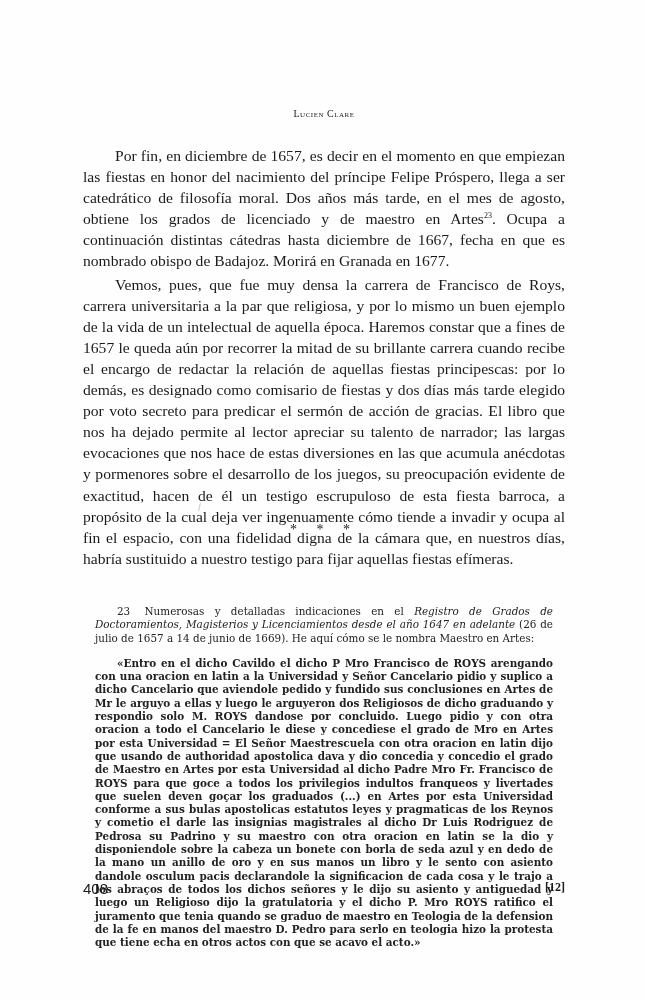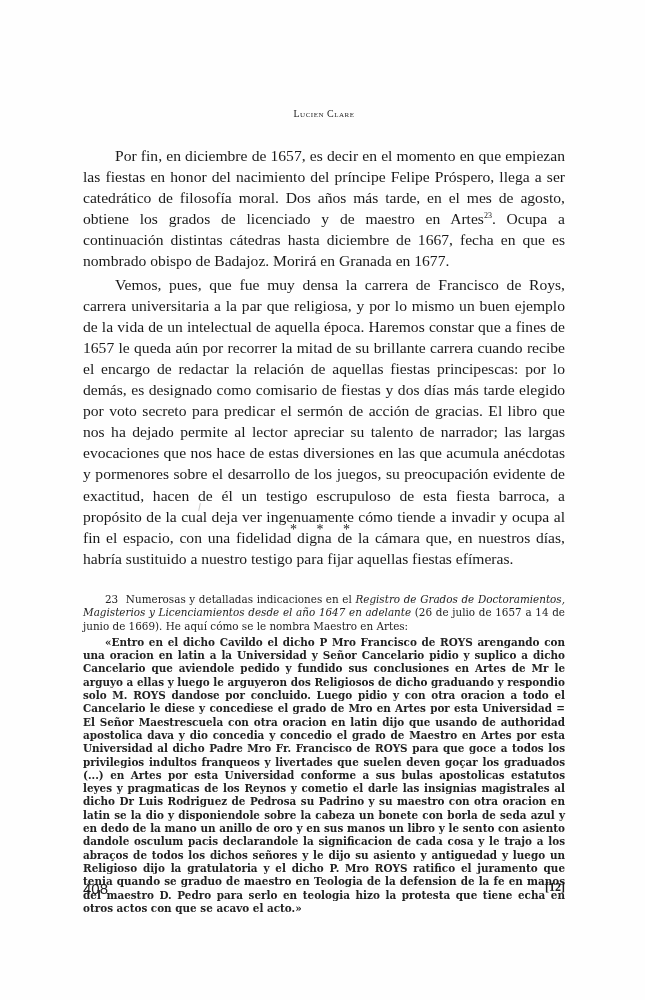--- a/index.html
+++ b/index.html
@@ -19,21 +19,21 @@
   .stray-mark { position: absolute; top: 503px; left: 199px; width: 1px; height: 8px; background: #c8c8c8; transform: rotate(12deg); }
   .asterisms {
     position: absolute; top: 522px; left: 83px; width: 482px; text-align: center;
     font-family: "Liberation Serif", serif; font-size: 14px; letter-spacing: 8px;
   }
   .footnotes {
     position: absolute; top: 593px; left: 83px; width: 482px;
     font-family: "DejaVu Serif", serif; font-size: 10.4px; line-height: 13.3px;
     text-align: justify; color: #222;
   }
-  .footnotes p { margin: 0; text-indent: 22px; }
+  .footnotes p { margin: 12px; text-indent: 22px; }
   .footnotes p + p { margin-top: 3px; font-weight: bold; }
   .footnotes .fn-num { margin-right: 4px; }
   .footnotes em { font-style: italic; }
   sup.fnref { font-size: 8px; vertical-align: 6px; line-height: 0; }
   .folio-left {
     position: absolute; top: 880px; left: 83px;
     font-family: "Liberation Sans", sans-serif; font-size: 15px; font-weight: normal;
   }
   .folio-right {
     position: absolute; top: 880px; right: 80px;

